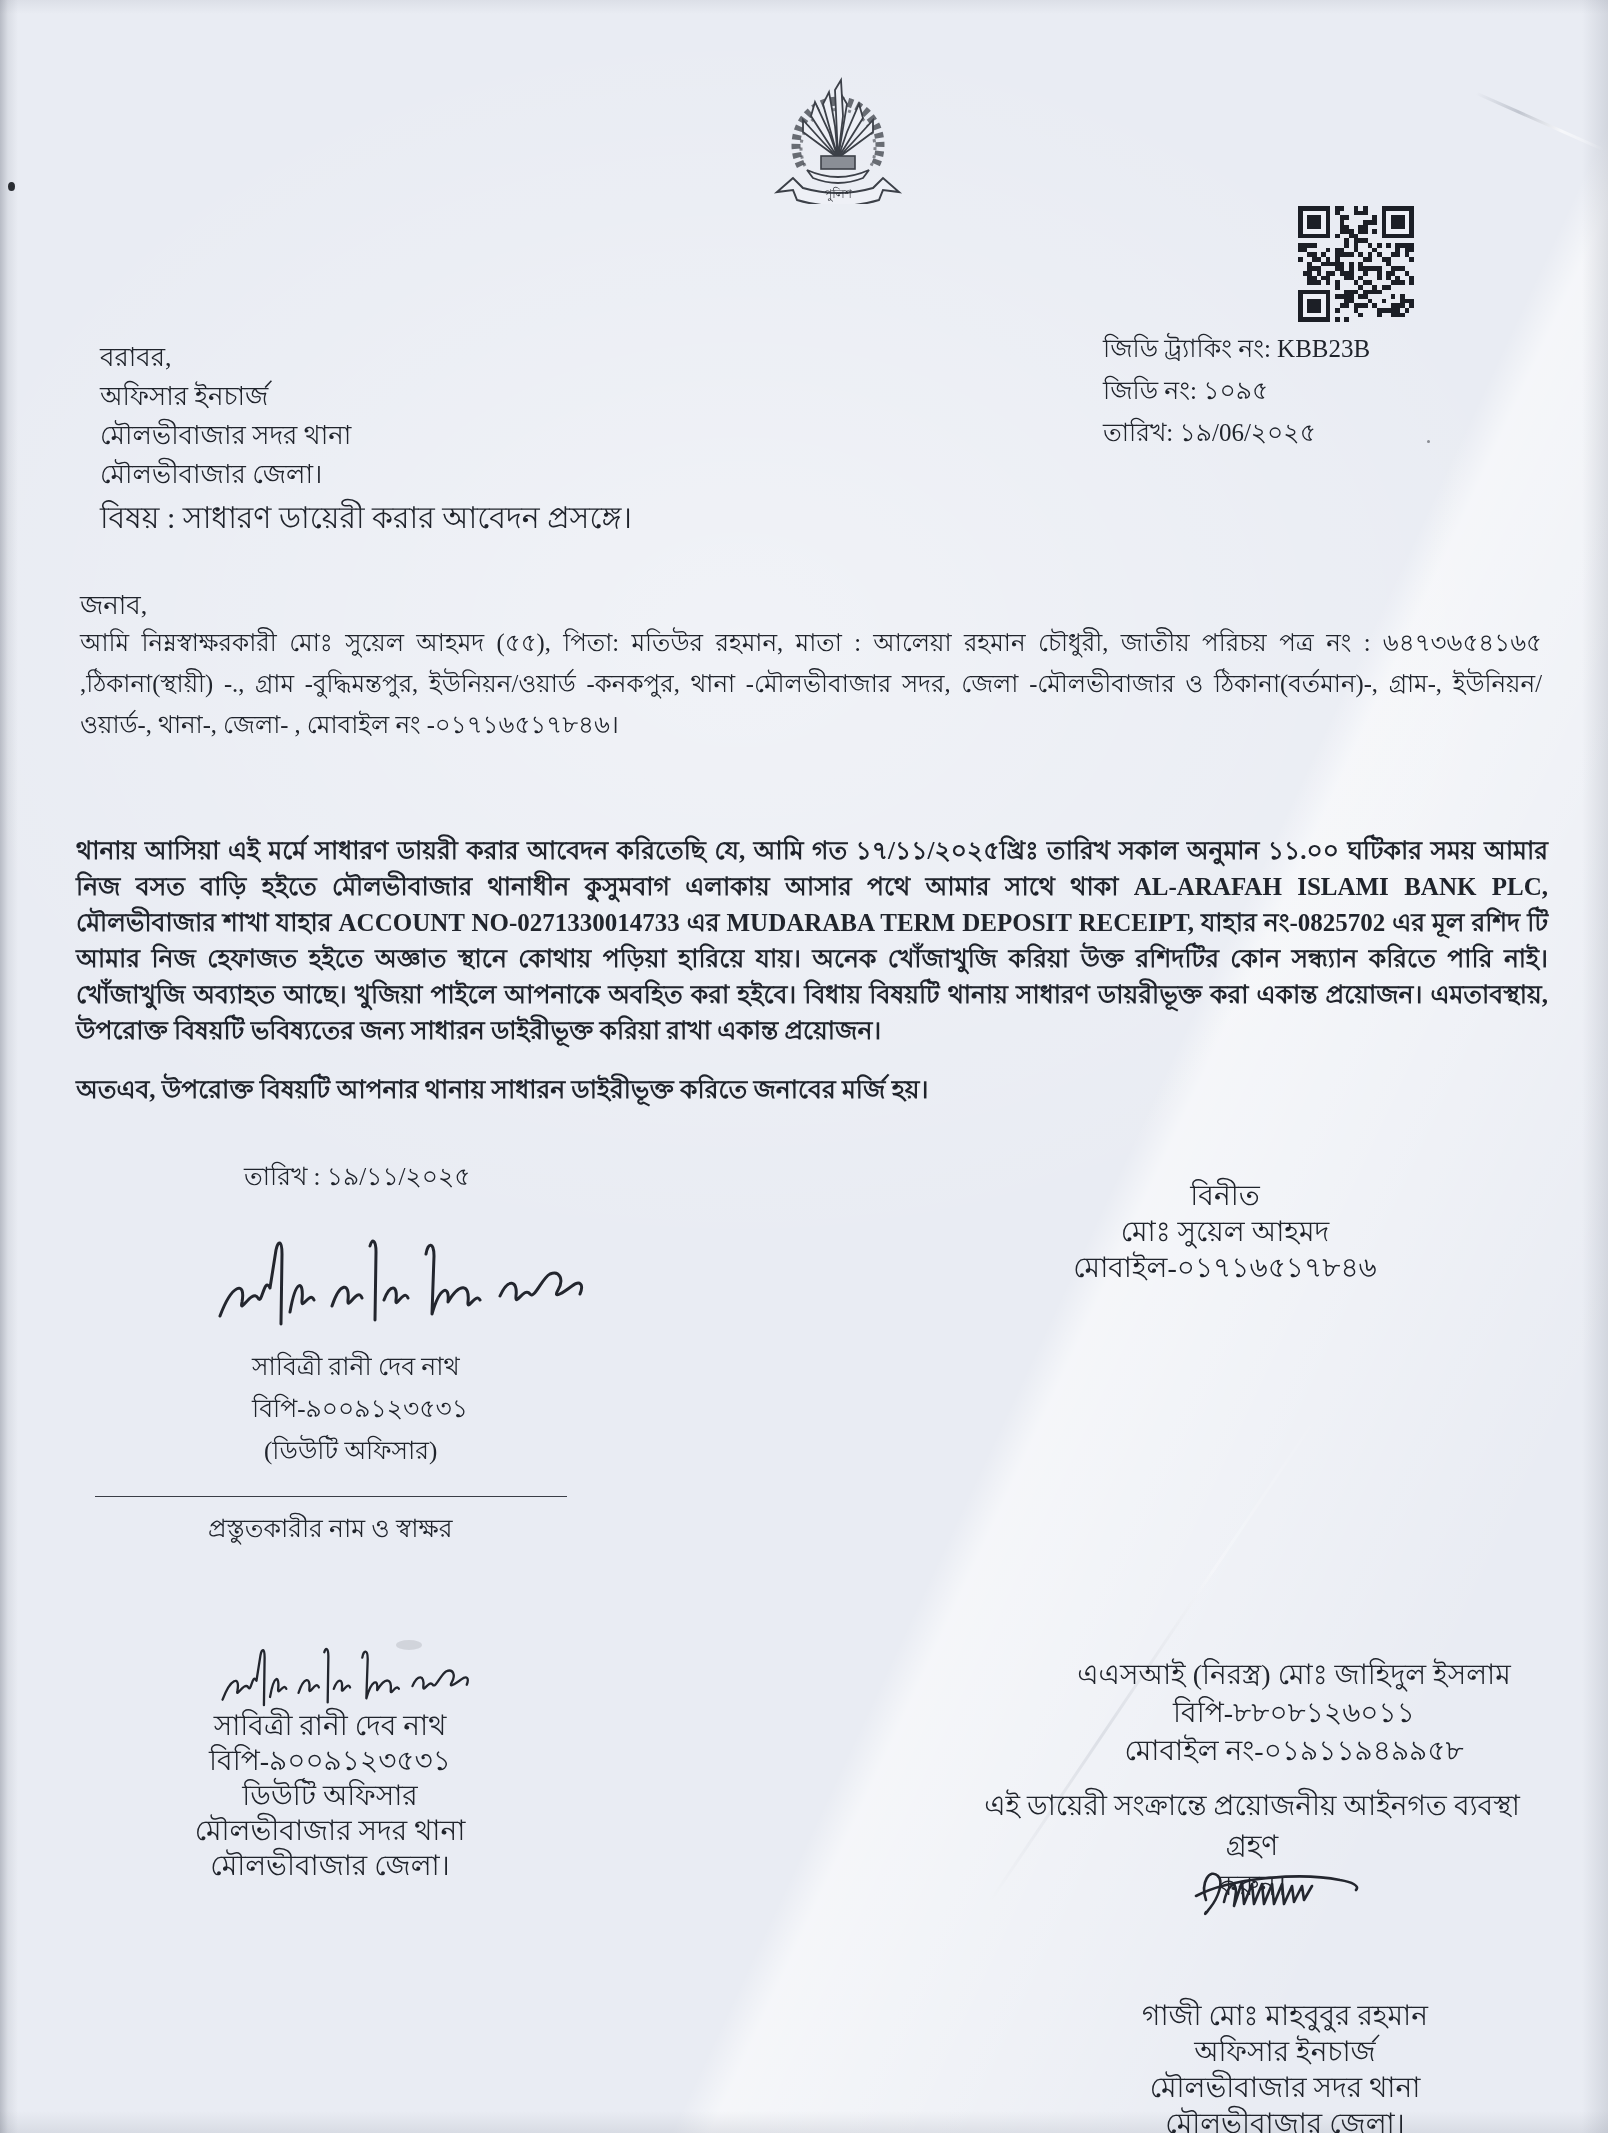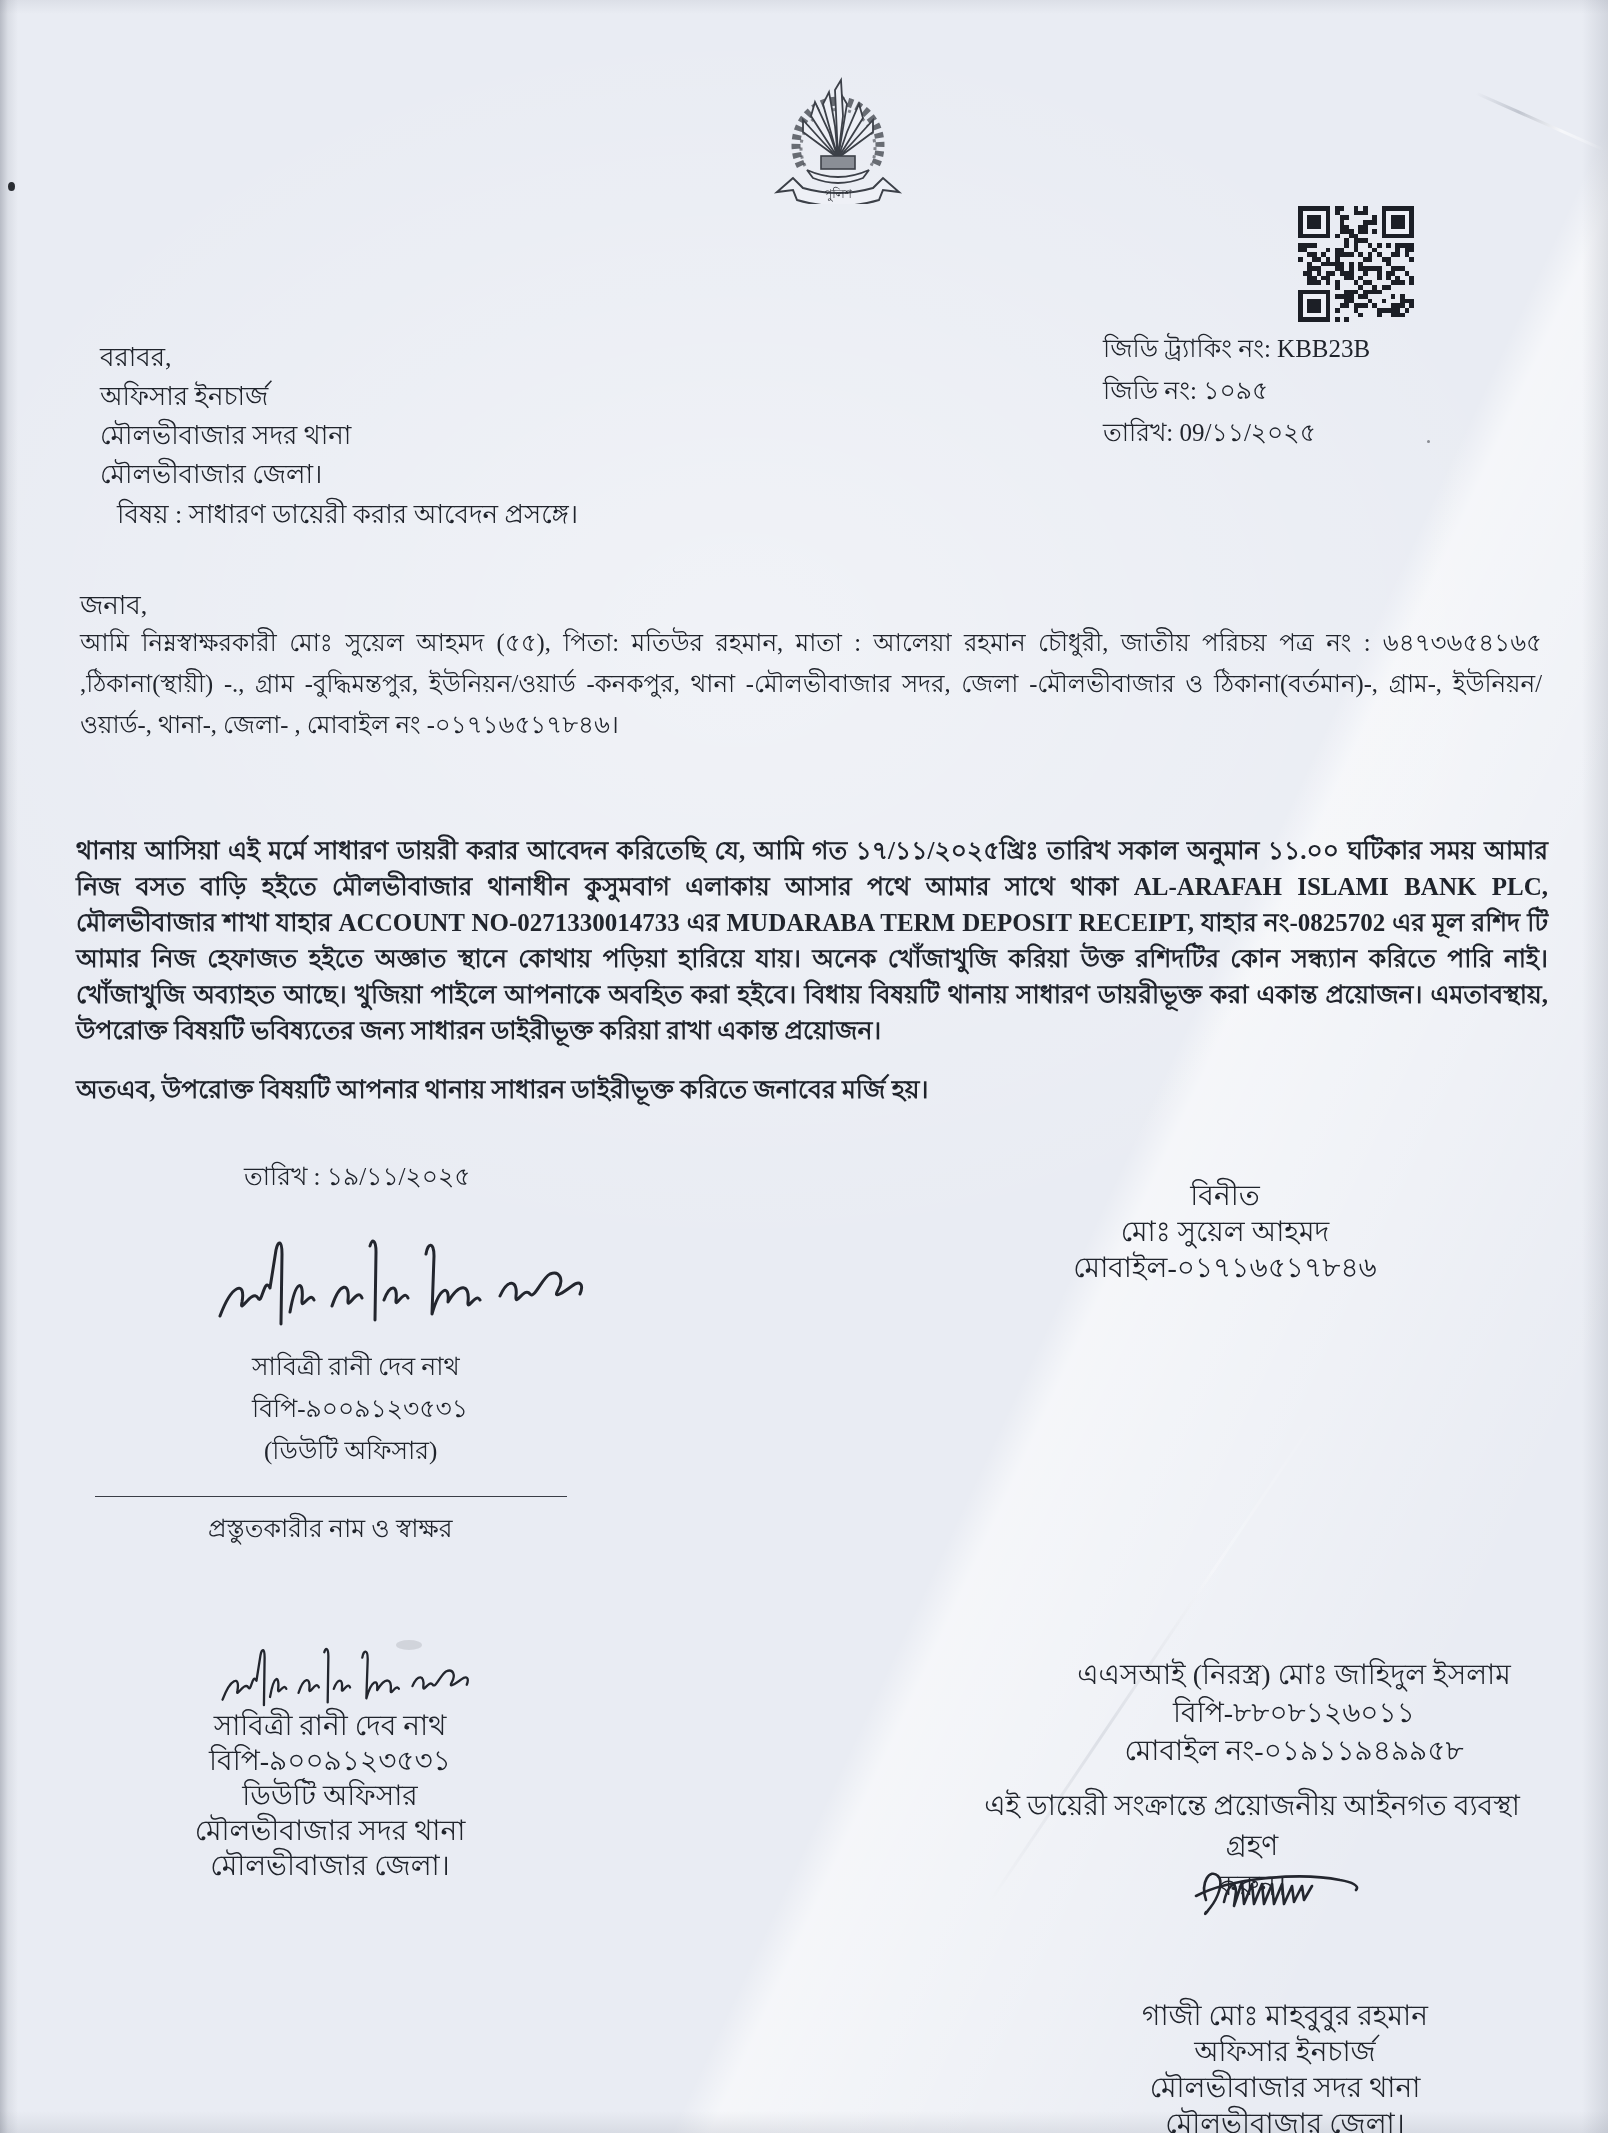--- a/index.html
+++ b/index.html
@@ -25,21 +25,21 @@
     background:linear-gradient(90deg, rgba(160,166,178,0), rgba(160,166,178,.55), rgba(255,255,255,.6), rgba(160,166,178,0));
   }
   .speck{position:absolute;background:#2a2d33;border-radius:50%;}
 
   .abs{position:absolute;}
   .center{text-align:center;}
   .line{white-space:nowrap;}
 
   .gd-block{font-size:25px;line-height:42px;}
   .addr-block{font-size:26px;line-height:39px;}
-  .subject{font-size:26px;margin-left:17px;}
+  .subject{font-size:30px;}
   .greeting{font-size:26px;}
   .para{font-size:24.5px;line-height:41px;text-align:justify;}
   .body-para{font-size:25px;line-height:36px;text-align:justify;font-weight:bold;}
   .sig-caption{font-size:25px;line-height:42px;}
   .small-block{font-size:28px;line-height:35px;}
   .divider{border-top:1.6px solid #3a3e46;height:0;}
 
   svg text{font-family:"Liberation Serif","DejaVu Serif",serif;}
 </style>
 </head>
@@ -277,21 +277,21 @@
       <rect x="20" y="2" width="3" height="3" fill="#1c1f26"></rect>
       <rect x="0" y="18" width="7" height="7" fill="#1c1f26"></rect>
       <rect x="1" y="19" width="5" height="5" fill="#eef0f6"></rect>
       <rect x="2" y="20" width="3" height="3" fill="#1c1f26"></rect>
     </svg>
 </div>
 
 <div class="abs gd-block" style="left:1103px;top:328px;">
   <div class="line">জিডি ট্র্যাকিং নং: KBB23B</div>
   <div class="line">জিডি নং: ১০৯৫</div>
-  <div class="line">তারিখ: 09/১১/২০২৫</div>
+  <div class="line">তারিখ: ১৯/06/২০২৫</div>
 </div>
 
 <div class="abs addr-block" style="left:100px;top:338px;">
   <div class="line">বরাবর,</div>
   <div class="line">অফিসার ইনচার্জ</div>
   <div class="line">মৌলভীবাজার সদর থানা</div>
   <div class="line">মৌলভীবাজার জেলা।</div>
 </div>
 
 <div class="abs subject line" style="left:100px;top:494px;">বিষয় : সাধারণ ডায়েরী করার আবেদন প্রসঙ্গে।</div>

